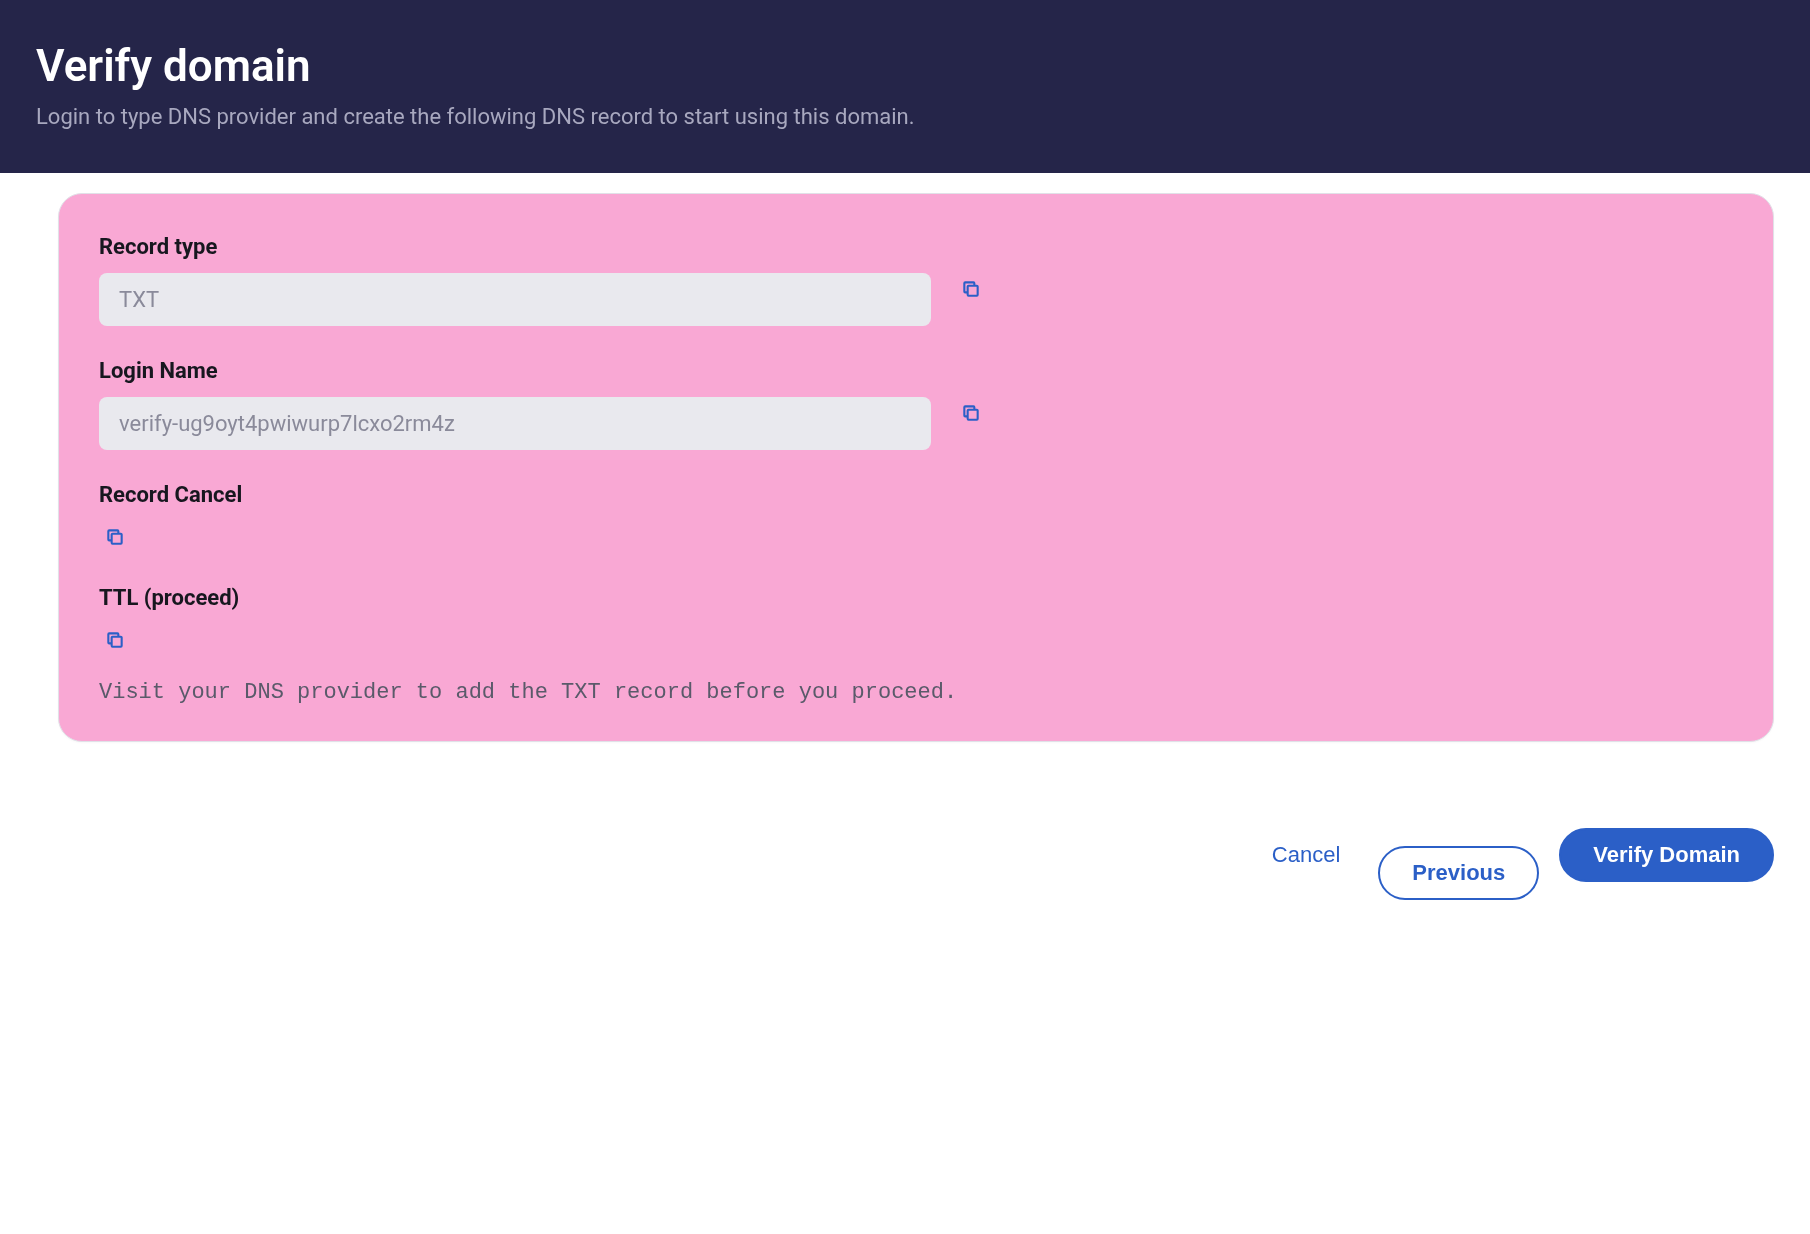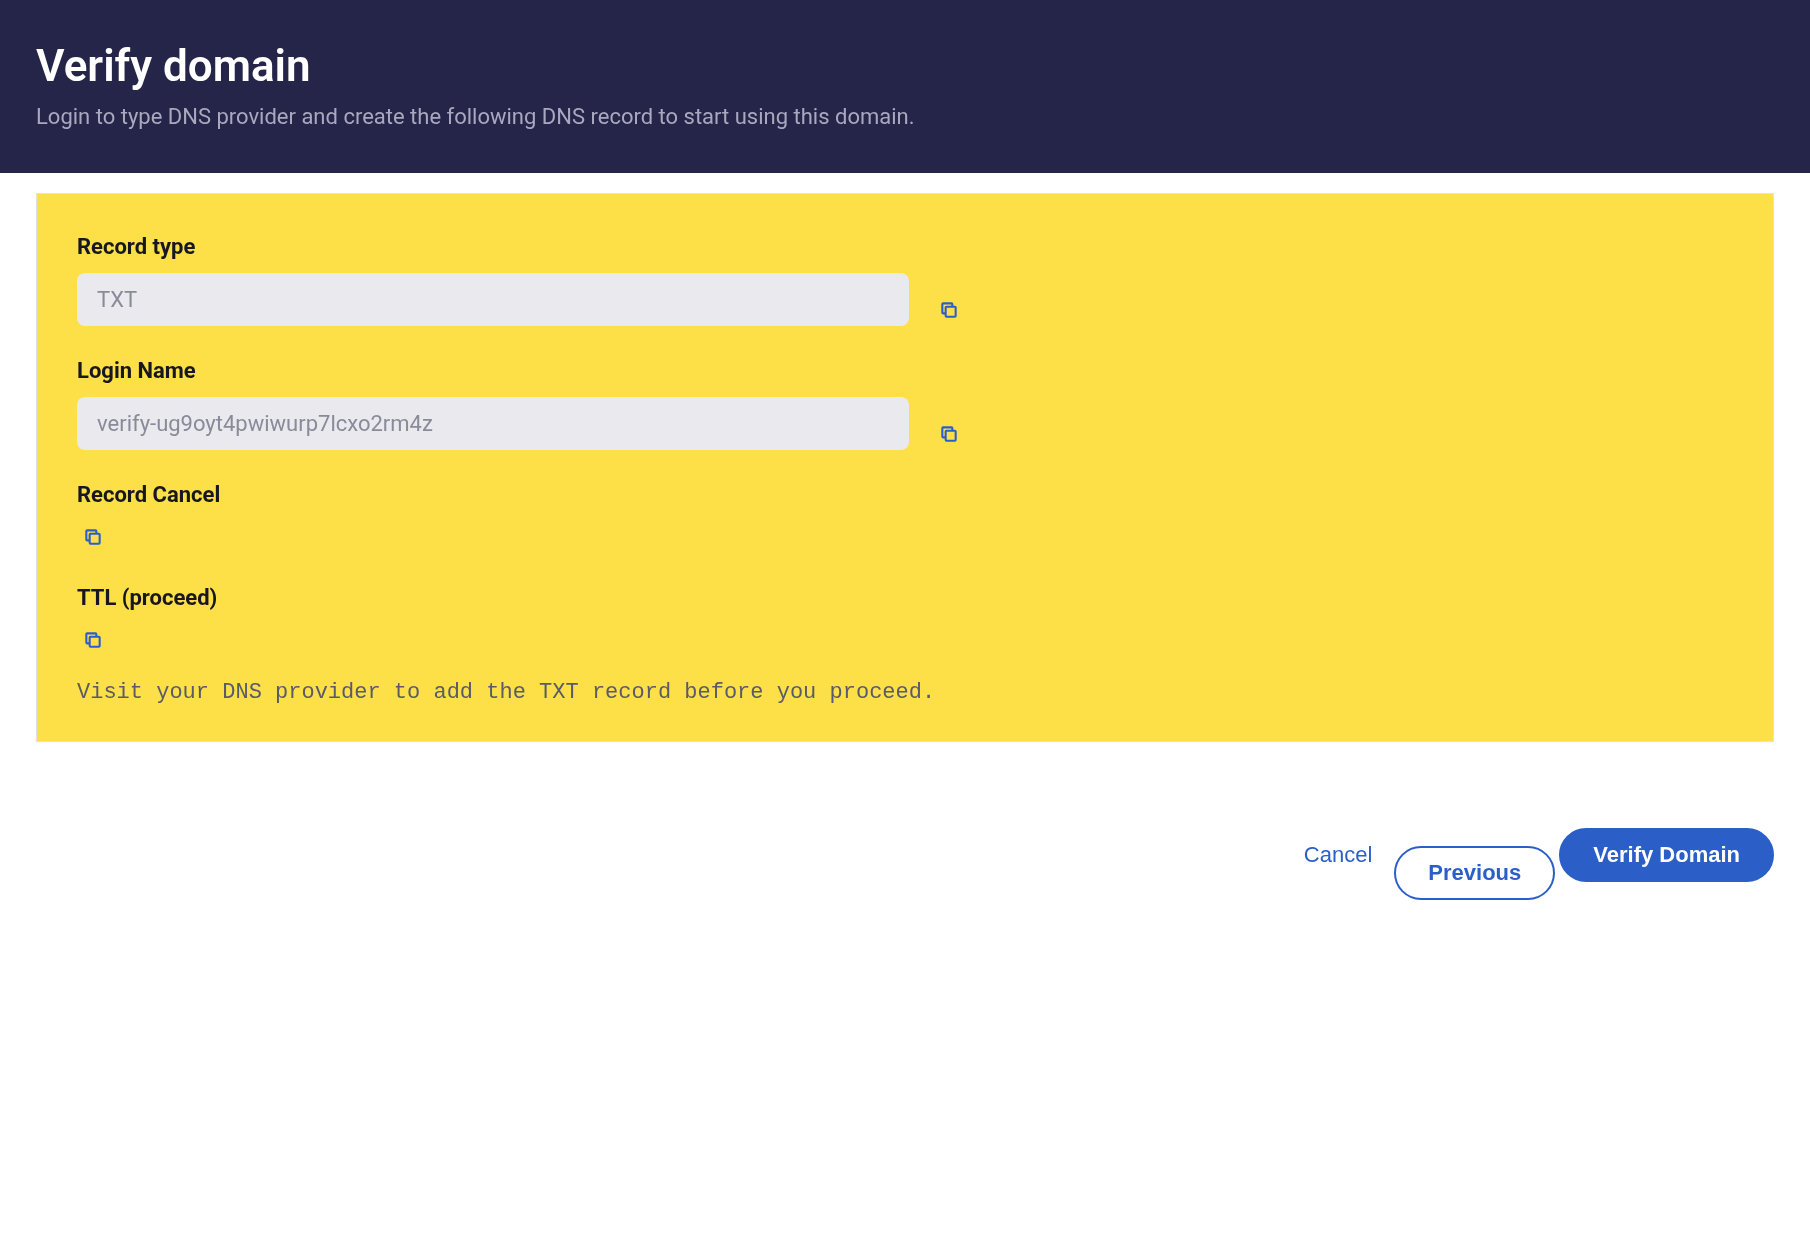--- a/index.html
+++ b/index.html
@@ -30,46 +30,47 @@
       color: #a8a8bf;
       font-size: 22px;
       font-weight: 400;
     }
     
     .content {
       padding: 20px 36px 36px 36px;
     }
     
     .card {
-      background: #fde047;
+      background: #f9a8d4;
       border: 1px solid #e1e1e8;
-      border-radius: 0;
+      border-radius: 24px;
       padding: 40px 40px 36px 40px;
       box-shadow: 0 1px 2px rgba(0,0,0,0.03);
+      margin-left: 22px;
     }
     
     .field-group {
       margin-bottom: 32px;
     }
     
     .field-group:last-of-type {
       margin-bottom: 24px;
     }
     
     .field-label {
       display: block;
       font-size: 22px;
       font-weight: 700;
       color: #17171f;
       margin-bottom: 14px;
     }
     
     .field-row {
       display: flex;
-      align-items: flex-end;
+      align-items: flex-start;
       gap: 24px;
     }
     
     .field-input {
       flex: 1;
       max-width: 832px;
       background: #e9e9ee;
       border: none;
       border-radius: 8px;
       padding: 14px 20px;
@@ -97,21 +98,21 @@
       font-size: 22px;
       color: #5a5a6a;
       margin-top: 8px;
       font-family: Liberation Mono, monospace;
     }
     
     .footer {
       display: flex;
       justify-content: flex-end;
       align-items: center;
-      gap: 4px;
+      gap: 20px;
       padding: 32px 36px 36px 36px;
     }
     
     .btn-link {
       background: none;
       border: none;
       color: #2b5fc7;
       font-size: 22px;
       font-weight: 500;
       cursor: pointer;

